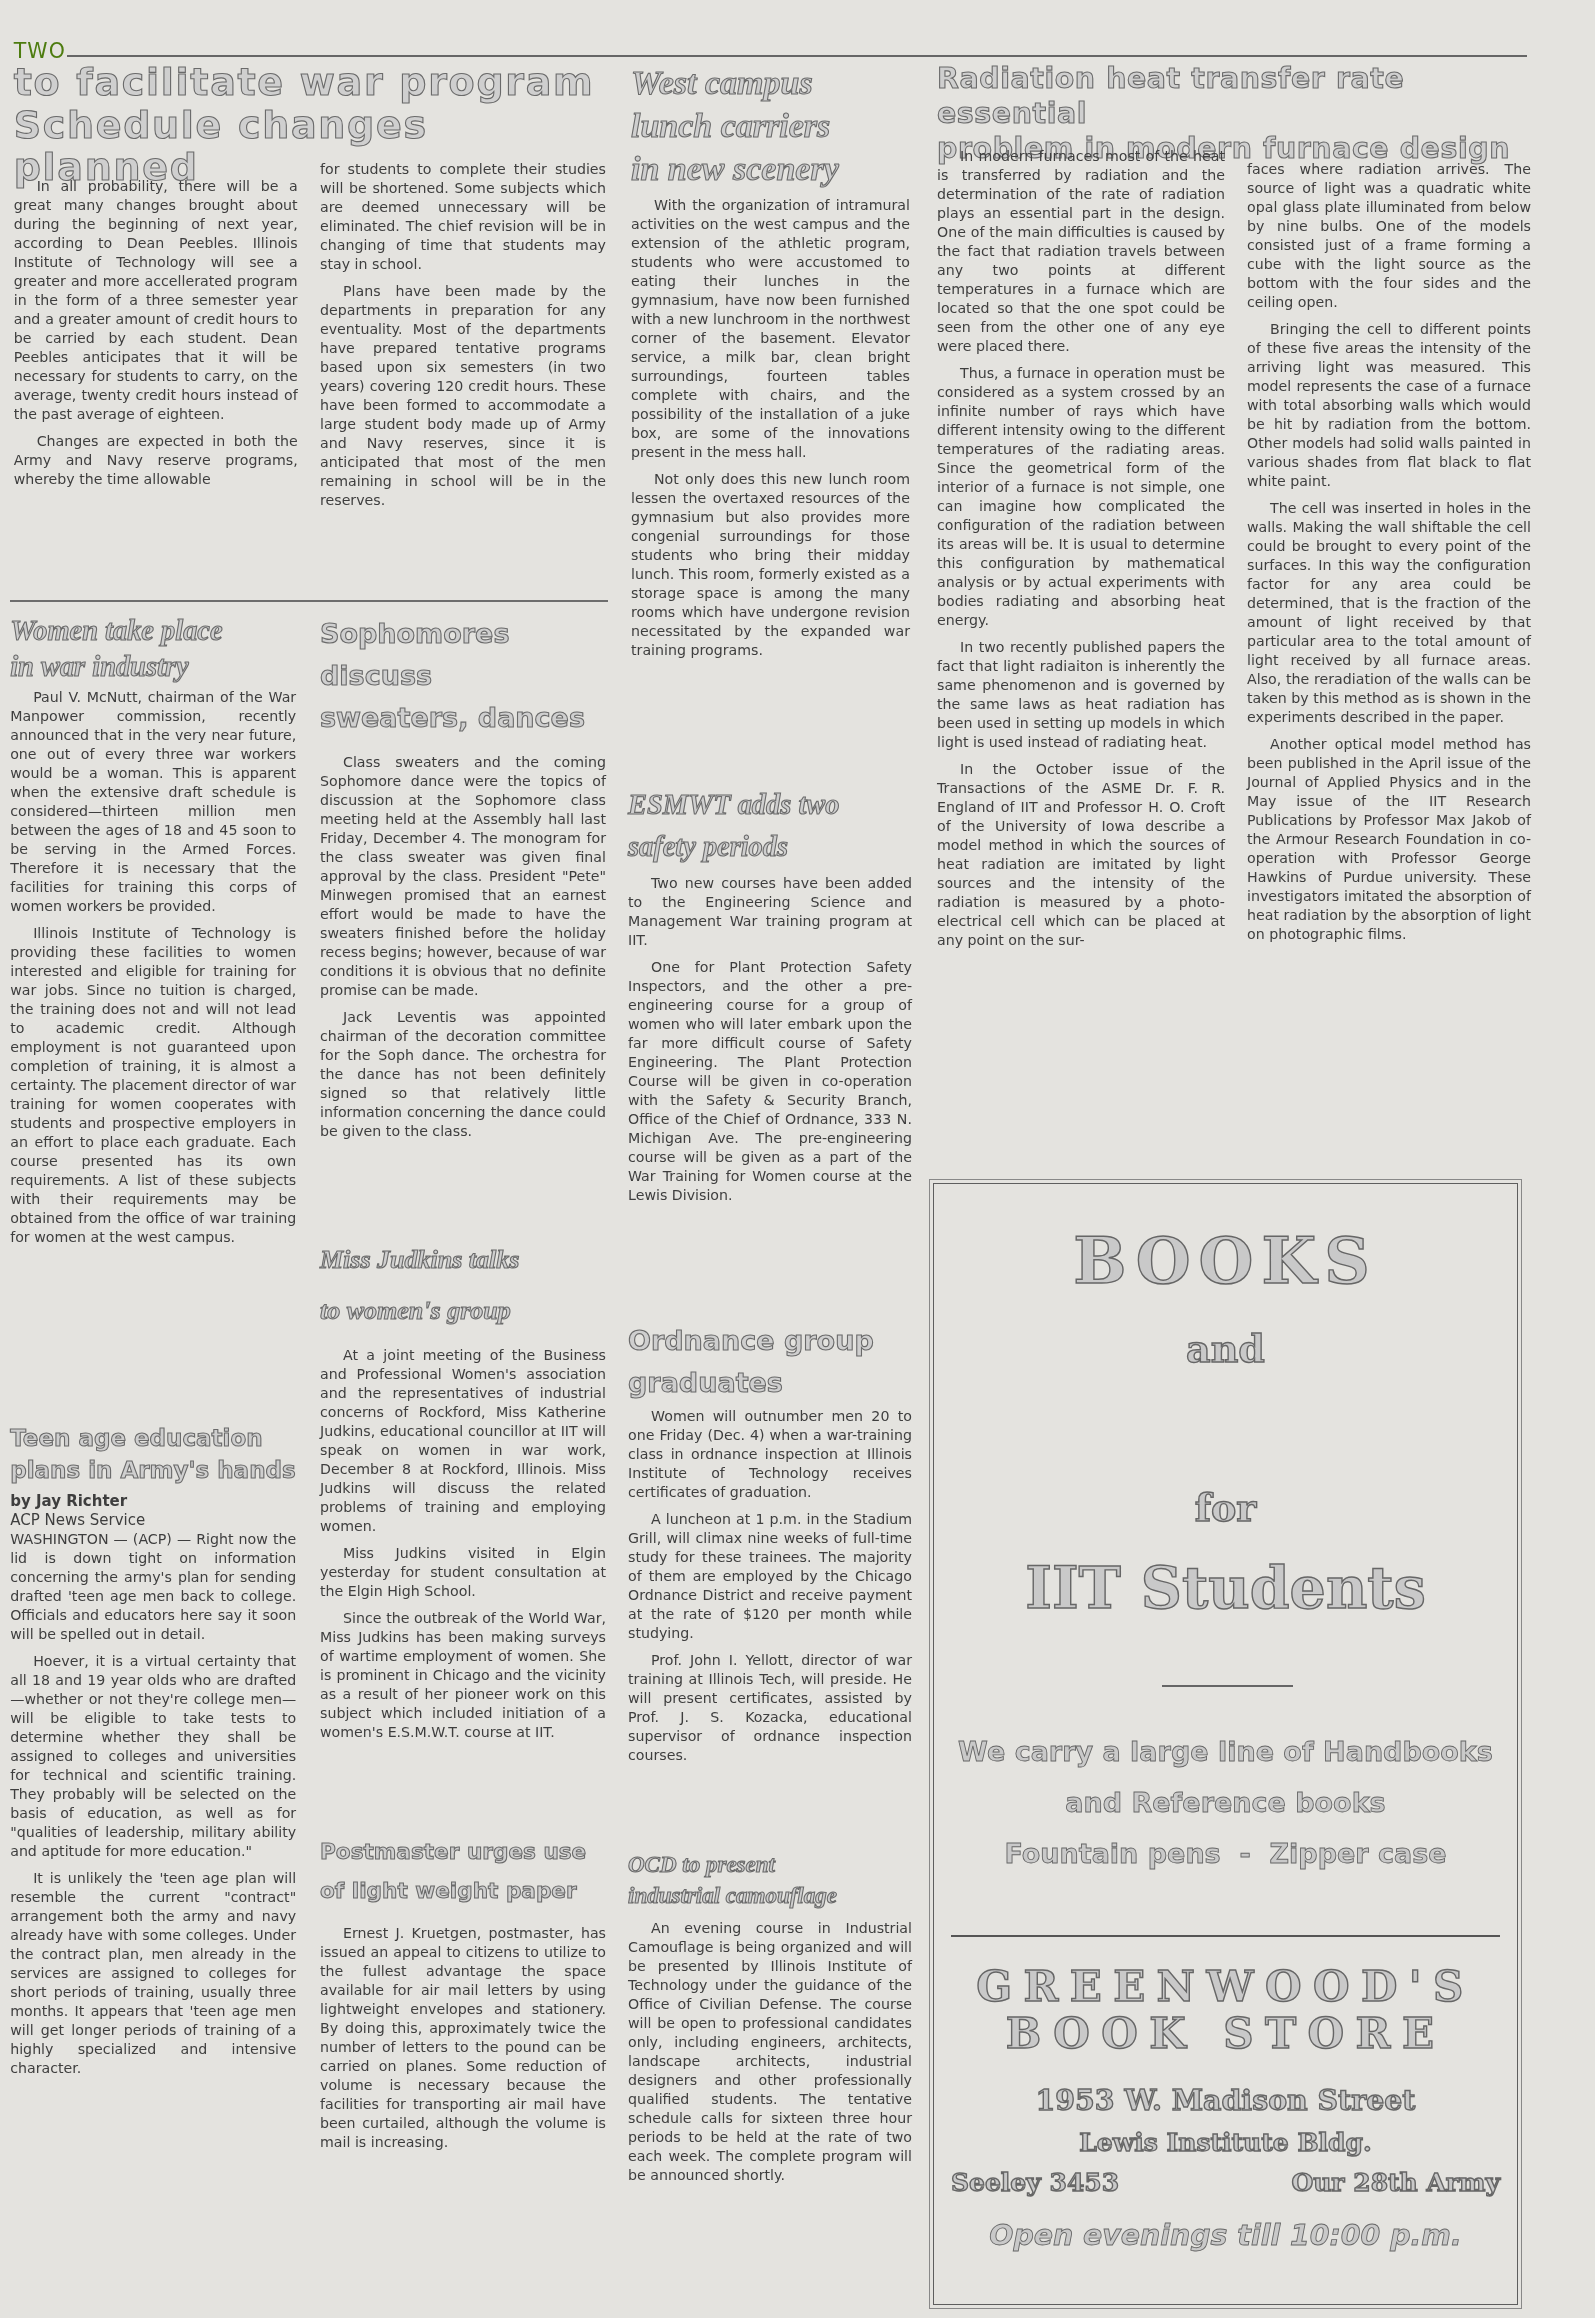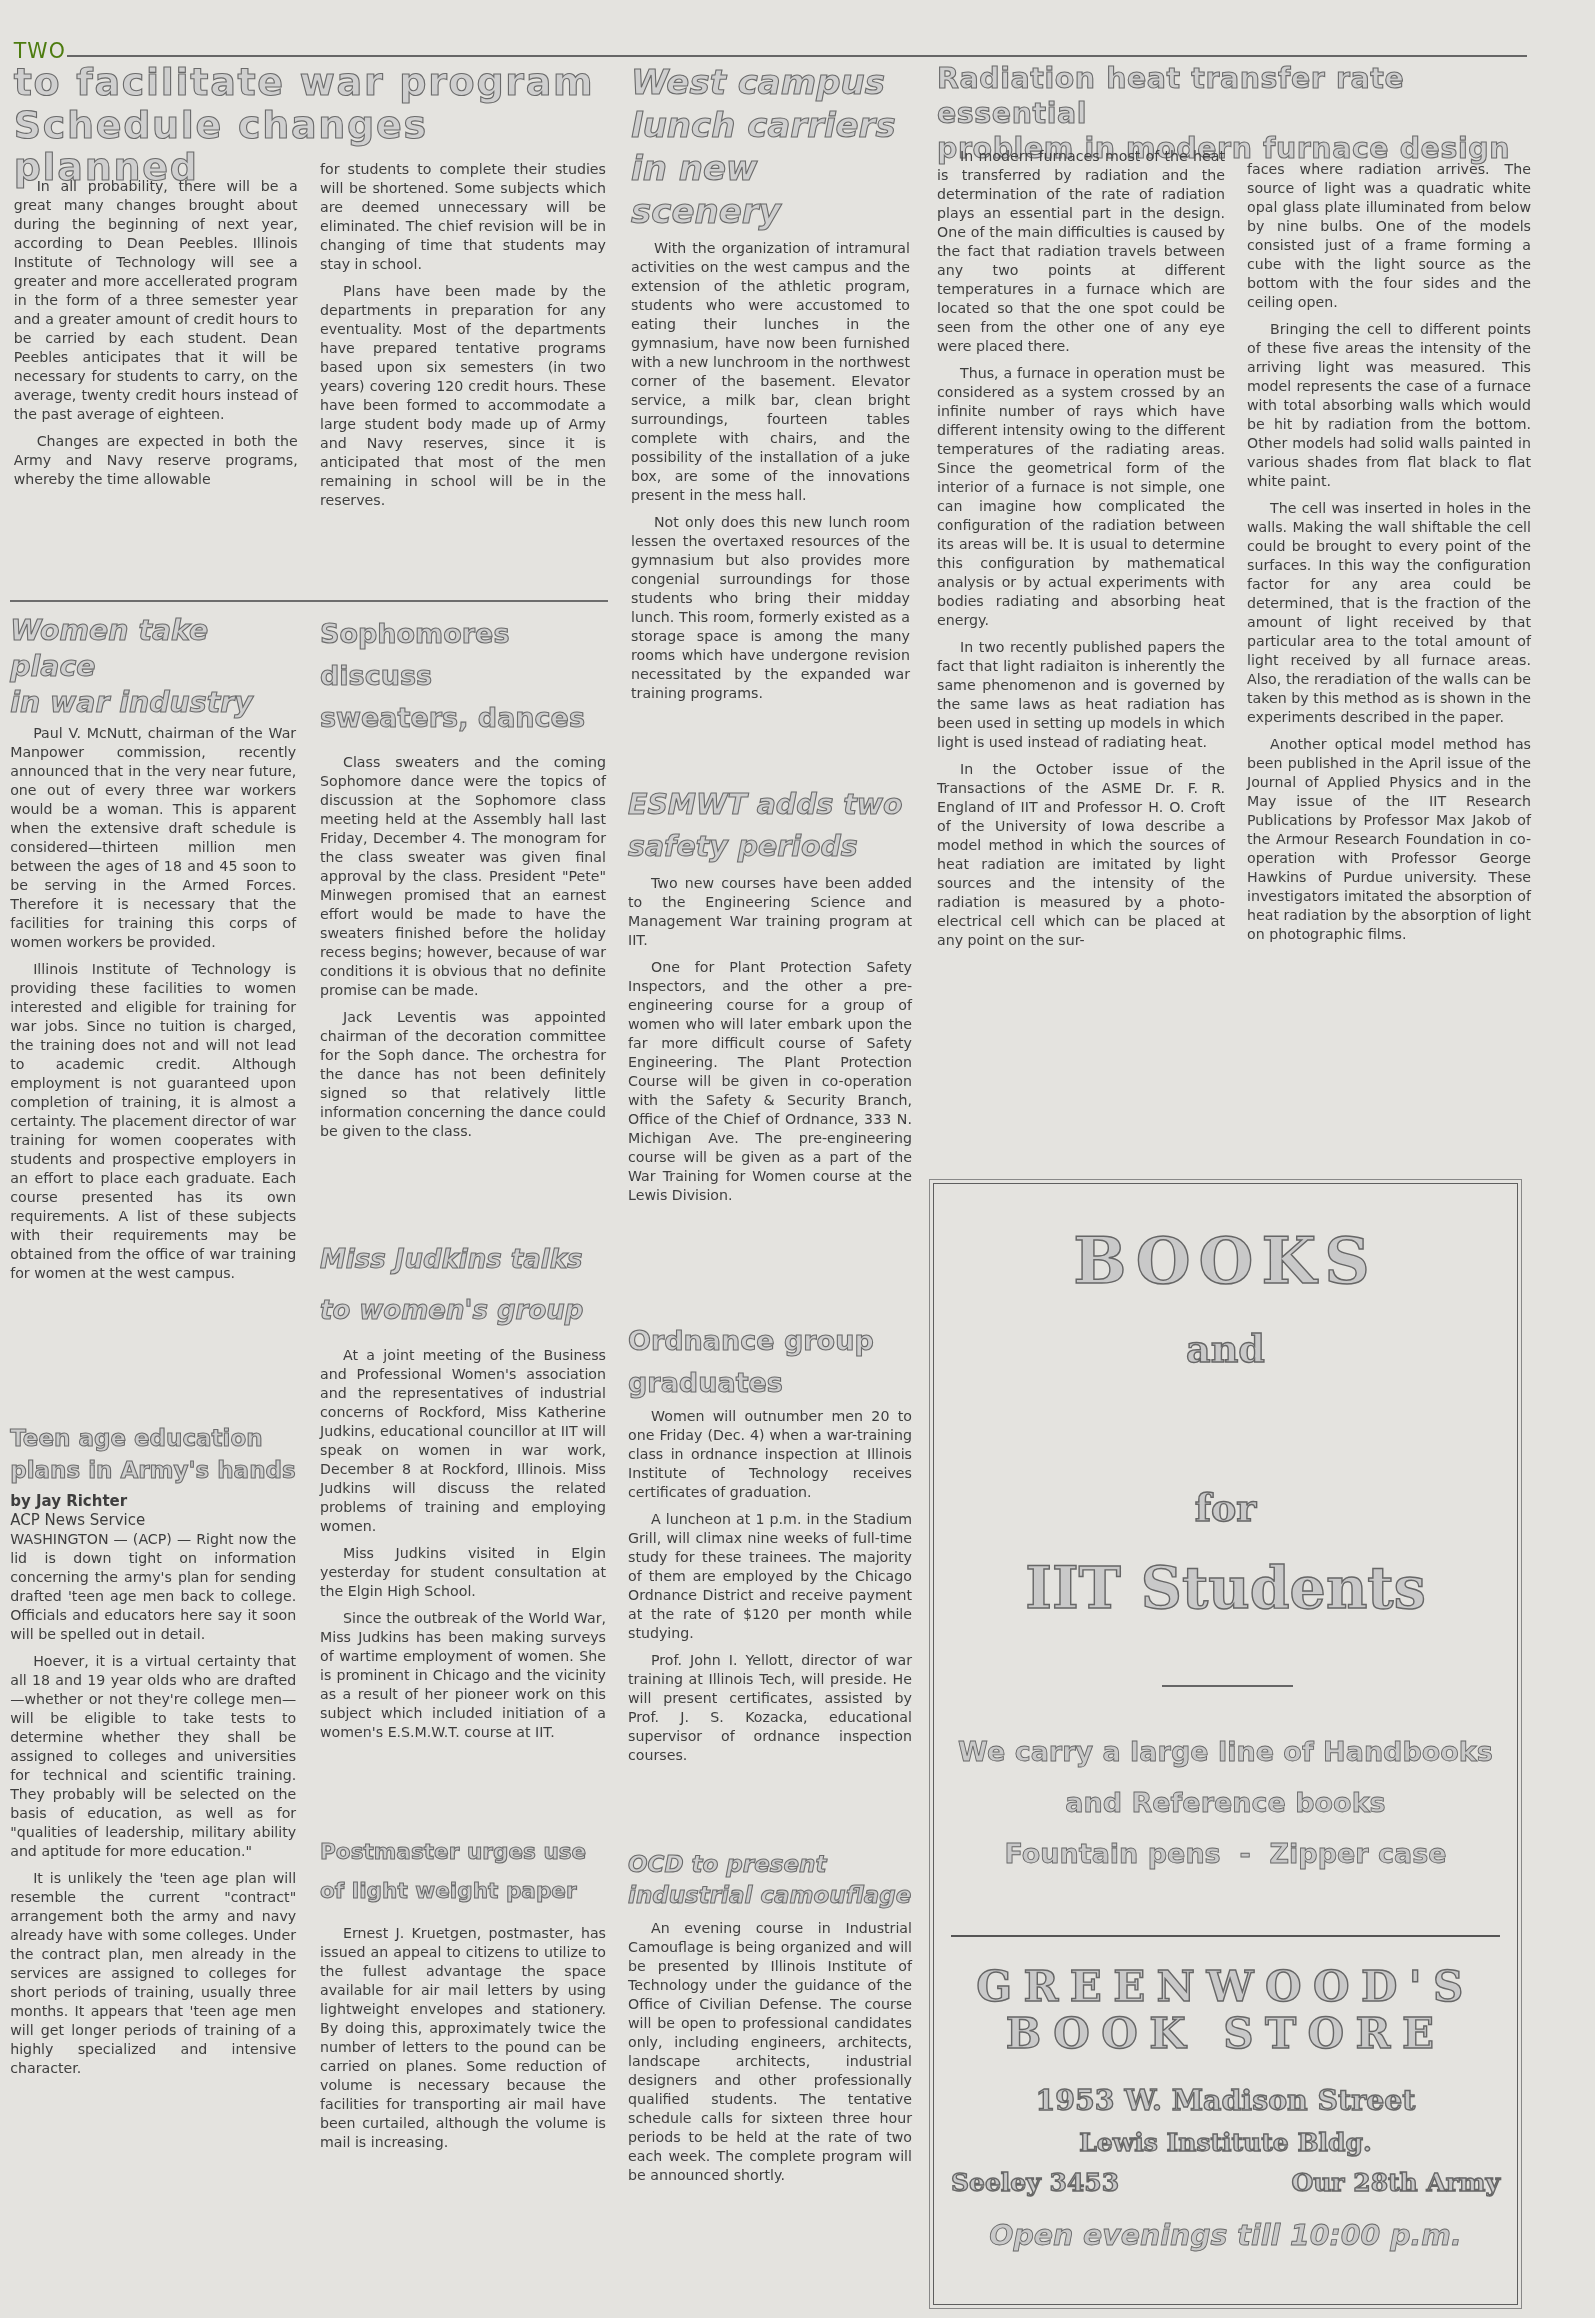--- a/index.html
+++ b/index.html
@@ -7,21 +7,21 @@
     width: 1595px; height: 2319px; position: relative; overflow: hidden;
     background: #e4e3df;
     color: #3b3b3b;
     font-family: "DejaVu Sans", sans-serif;
   }
   .page-label { position: absolute; left: 13.7px; top: 39px; font-size: 20.5px; letter-spacing: 1.1px; color: #4d7c0f; }
   .top-rule { position: absolute; left: 67px; right: 68px; top: 55px; height: 2.3px; background: #666; }
 
   .hd { font-family: "DejaVu Sans", sans-serif; font-weight: bold; color: #cfcfcf;
         -webkit-text-stroke: 1.1px #6a6a6a; margin: 0; line-height: 1.12; }
-  .hd.it { font-style: italic; }
+  .hd.it { font-style: italic; font-family: Liberation Serif, serif; }
   .body { font-family: "DejaVu Sans", sans-serif; font-size: 14.2px; line-height: 19px; text-align: justify; color: #3e3e3e; }
   .body p { margin: 0 0 8px 0; text-indent: 23px; }
   .body p.ni { text-indent: 0; }
   .art { position: absolute; }
   .byline { font-size: 15px; line-height: 19px; color: #3e3e3e; }
   .rule { position: absolute; height: 1.7px; background: #6d6d6d; }
 
   
   .ad { position: absolute; left: 933px; top: 1183px; width: 585px; height: 1122px;
         border: 1.7px solid #5e5e5e; outline: 1.1px solid #888; outline-offset: 3.4px; box-sizing: border-box; padding-left: 17px; }

